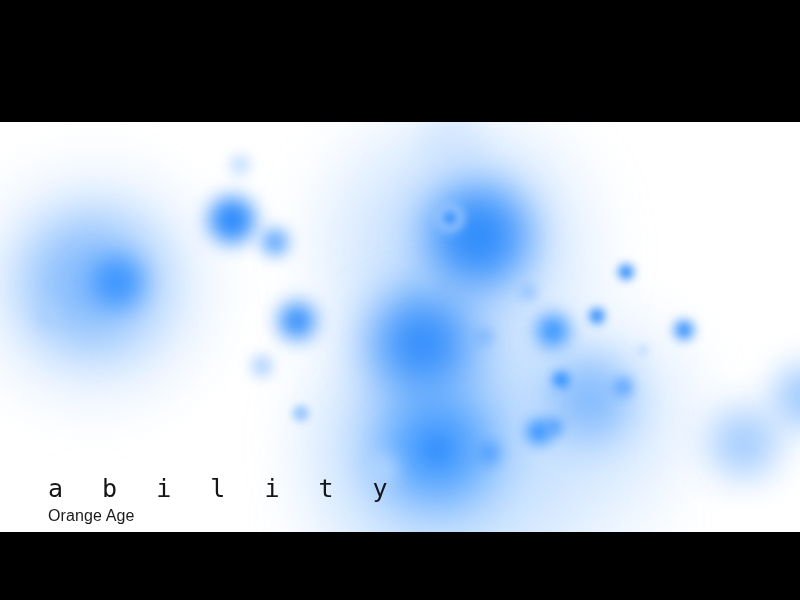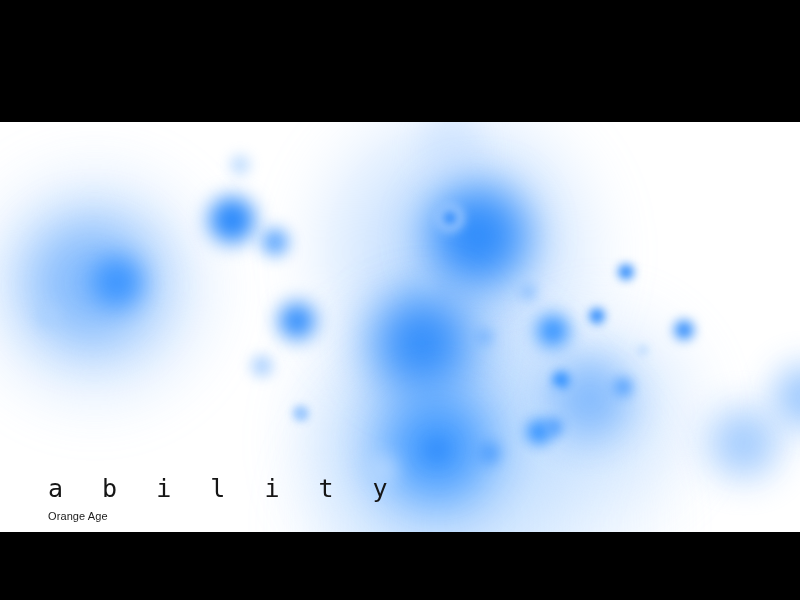--- a/index.html
+++ b/index.html
@@ -76,21 +76,21 @@
     line-height: 30px;
     letter-spacing: 12px;
     color: #161616;
     white-space: pre;
     font-weight: 400;
   }
   #subtitle-text {
     display: block;
     margin-top: 4px;
     font-family: "Liberation Sans", sans-serif;
-    font-size: 11px;
+    font-size: 16px;
     line-height: 16px;
     letter-spacing: 0.1px;
     color: #1b1b1b;
     white-space: pre;
     font-weight: 400;
   }
 </style>
 </head>
 <body>
 

